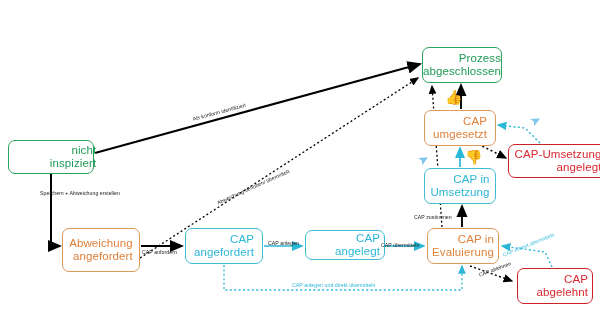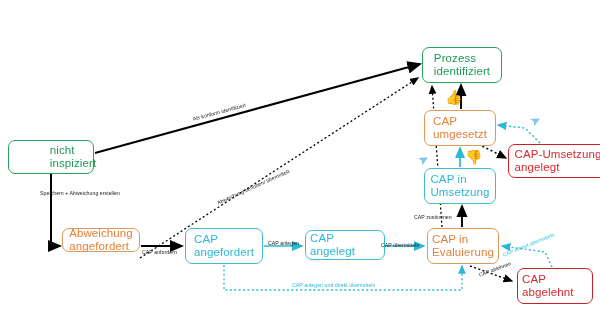--- a/index.html
+++ b/index.html
@@ -1,21 +1,21 @@
 <!DOCTYPE html>
 <html><head>
 <meta charset="utf-8">
 <style>
   html,body{margin:0;padding:0;background:#ffffff;}
   body{width:600px;height:336px;font-family:"Liberation Sans",sans-serif;overflow:hidden;}
   #canvas{position:relative;width:600px;height:336px;background:#fff;}
   svg.edges{position:absolute;left:0;top:0;width:600px;height:336px;pointer-events:none;}
   .node{position:absolute;box-sizing:border-box;border:1.6px solid #000;border-radius:7px;
         background:#fff;display:flex;align-items:center;justify-content:center;
-        text-align:left;line-height:1.15;font-size:11.5px;letter-spacing:.1px;padding:2px 4px;}
+        text-align:right;line-height:1.15;font-size:11.5px;letter-spacing:.1px;padding:2px 4px;}
   .node span{display:block;}
   .n-green{border-color:#2aa35c;color:#1f9b55;}
   .n-orange{border-color:#d99a5b;color:#e0813b;}
   .n-blue{border-color:#3fbcd4;color:#2bb7d6;}
   .n-red{border-color:#cc2027;color:#d8282f;}
   .elabel{position:absolute;font-size:5.2px;color:#1a1a1a;white-space:nowrap;
           letter-spacing:.05px;transform-origin:0 0;}
   .elabel.cy{color:#2bb7d6;}
   .icon{position:absolute;font-size:14px;line-height:1;}
   .icon.thumbup{color:#8a8a22;}
@@ -66,21 +66,21 @@
 
     <path d="M552,267 L545,252 L502,246" stroke="#2bb7d6" stroke-width="1.4" stroke-dasharray="2,2.4" fill="none" marker-end="url(#ac)"></path>
 
     <path d="M224,265 L224,290 L462,290 L462,266" stroke="#2bb7d6" stroke-width="1.3" stroke-dasharray="2,2.4" fill="none" marker-end="url(#ac)"></path>
   </svg>
 
   <div class="node n-green" style="left:8px;top:140px;width:86px;height:34px;padding-left:48px;">
     <span>nicht inspiziert</span>
   </div>
 
-  <div class="node n-orange" style="left:62px;top:228px;width:78px;height:24px;">
+  <div class="node n-orange" style="left:62px;top:228px;width:78px;height:44px;">
     <span>
         <span>Abweichung</span>
         <span>angefordert</span>
       </span>
   </div>
 
   <div class="node n-blue" style="left:185px;top:228px;width:78px;height:36px;">
     <span>
         <span>CAP</span>
         <span>angefordert</span>
@@ -108,21 +108,21 @@
   <div class="node n-orange" style="left:424px;top:110px;width:72px;height:36px;">
     <span>
         <span>CAP</span>
         <span>umgesetzt</span>
       </span>
   </div>
 
   <div class="node n-green" style="left:422px;top:47px;width:80px;height:36px;">
     <span>
         <span>Prozess</span>
-        <span>identifiziert</span>
+        <span>abgeschlossen</span>
       </span>
   </div>
 
   <div class="node n-red" style="left:508px;top:144px;width:100px;height:34px;">
     <span>
         <span>CAP-Umsetzung</span>
         <span>angelegt</span>
       </span>
   </div>
 

